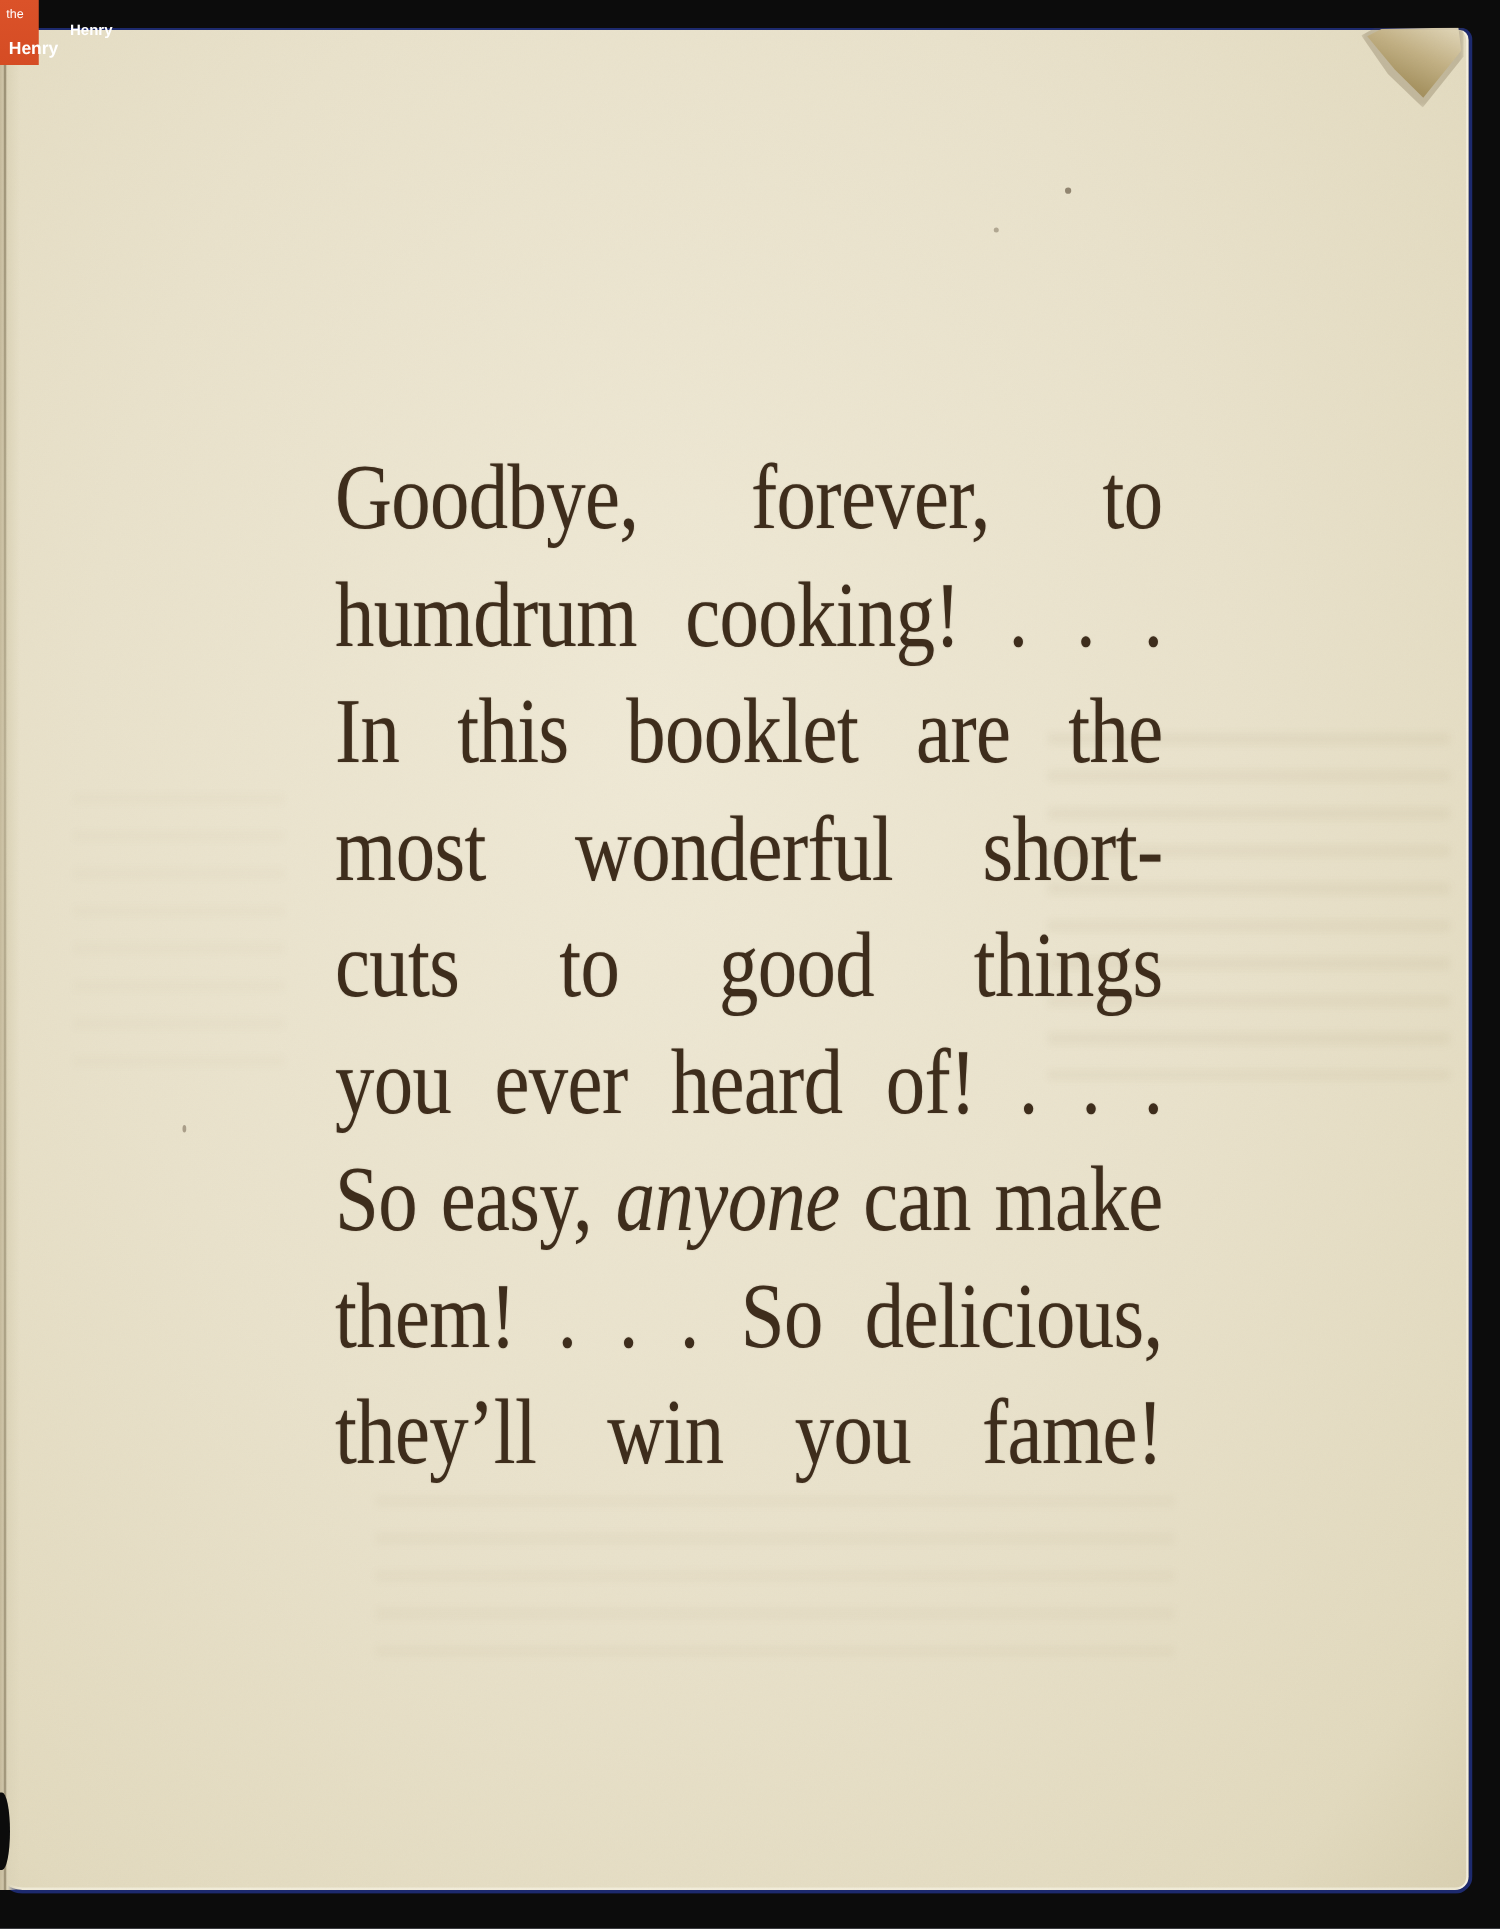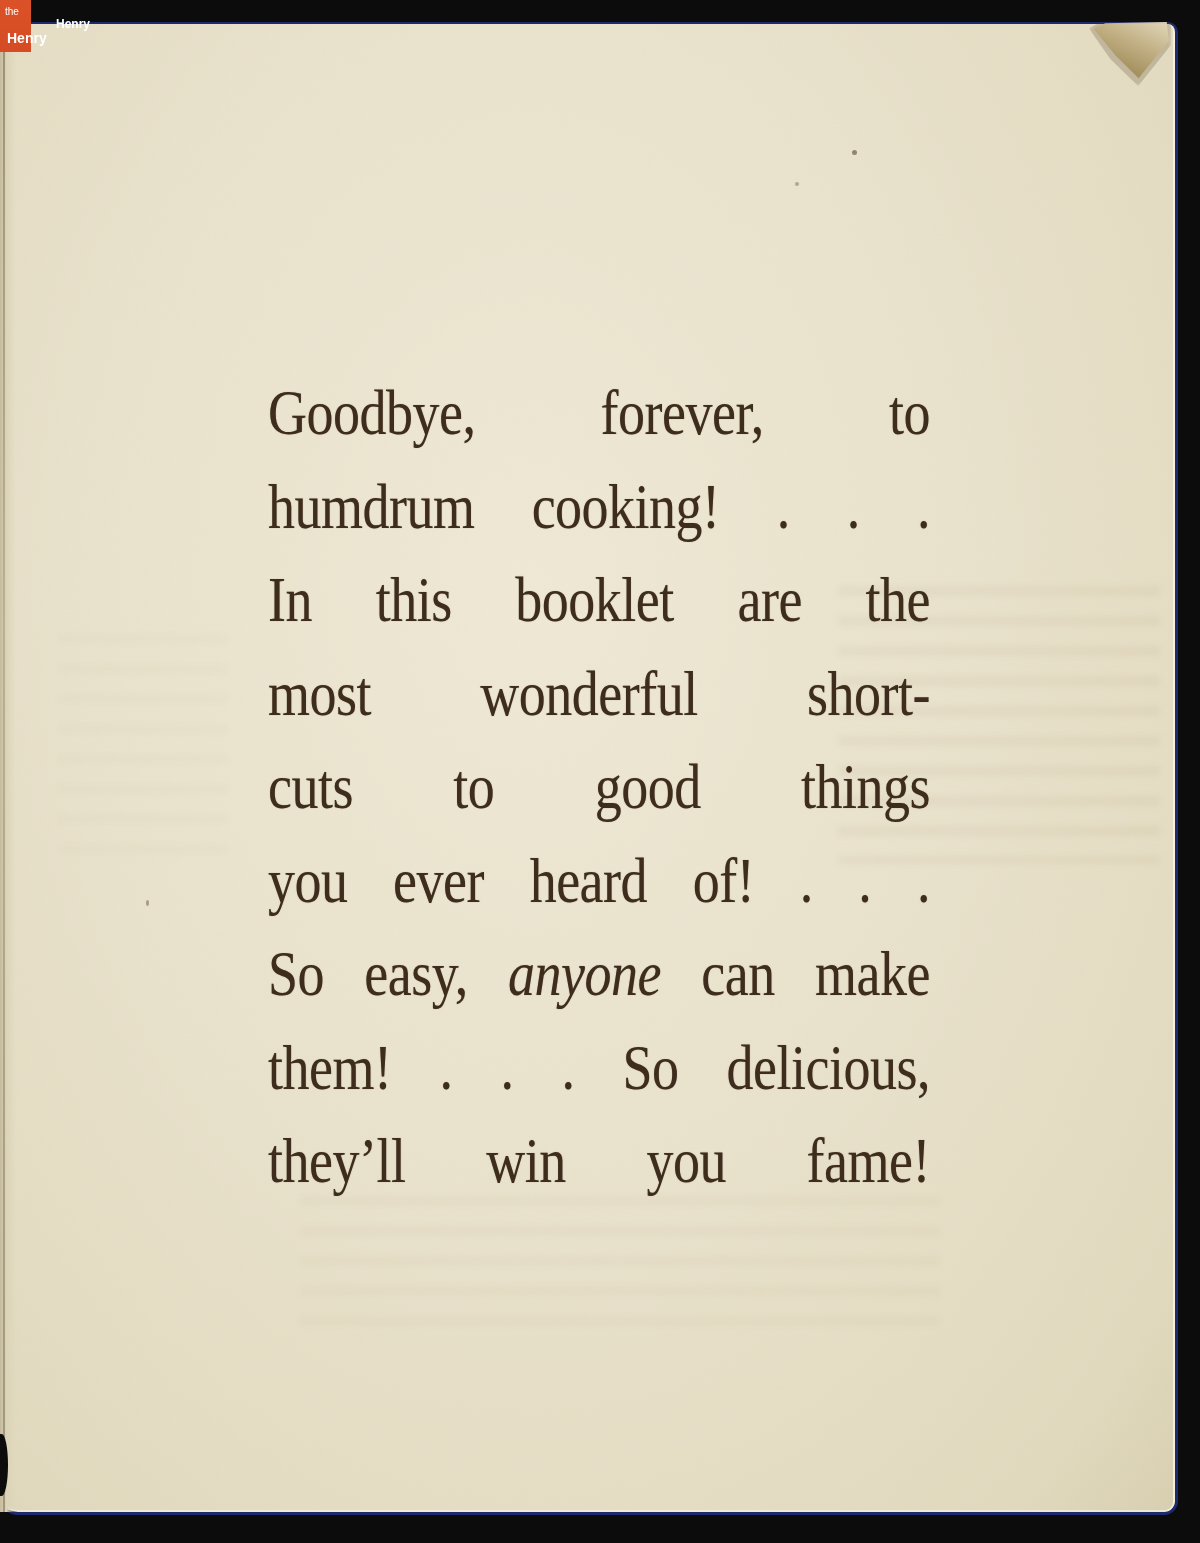--- a/index.html
+++ b/index.html
@@ -59,23 +59,23 @@
   .ghost.g1{ left:838px; top:562px; width:322px; height:278px; opacity:.55;}
   .ghost.g2{ left:300px; top:1172px; width:640px; height:148px; opacity:.35;}
   .ghost.g3{ left:58px;  top:610px; width:170px; height:240px; opacity:.22;}
   
   .speck{ position:absolute; background:#4a3a26; border-radius:50%; opacity:.55;}
   .speck.s1{ left:852px; top:126px; width:5px; height:5px;}
   .speck.s2{ left:795px; top:158px; width:4px; height:4px; opacity:.35;}
   .speck.s3{ left:146px; top:876px; width:3px; height:6px; opacity:.4;}
   
   .text-block{
-    position:absolute; left:268px; top:343px; width:662px;
+    position:absolute; left:268px; top:328px; width:662px;
     color:#3e2d1c;
-    font-size:54px;
+    font-size:63px;
     letter-spacing:-0.5px;
   }
   .line{
     height:93.5px; line-height:93.5px;
     text-align:justify; text-align-last:justify;
     transform:scaleY(1.18);
     transform-origin:50% 50%;
     white-space:nowrap;
     text-shadow:0 0 1px rgba(62,45,28,.35);
   }

